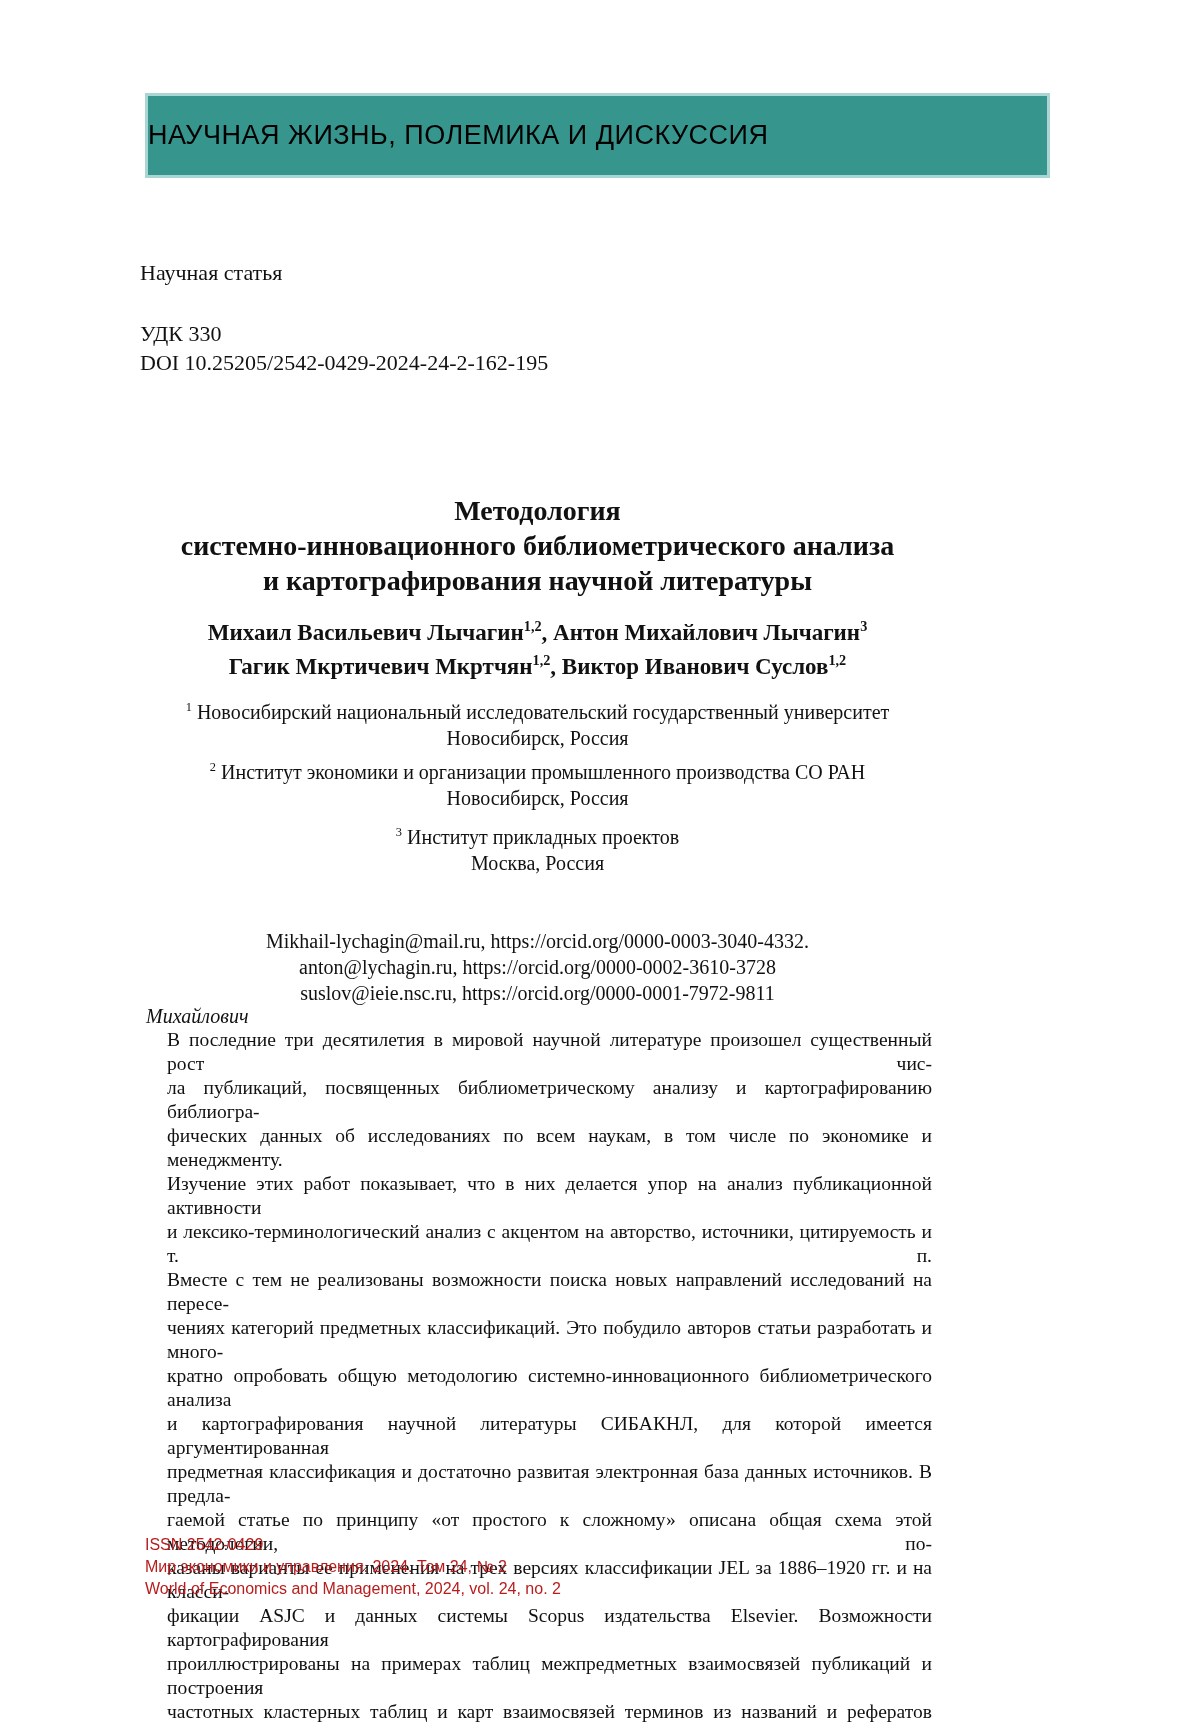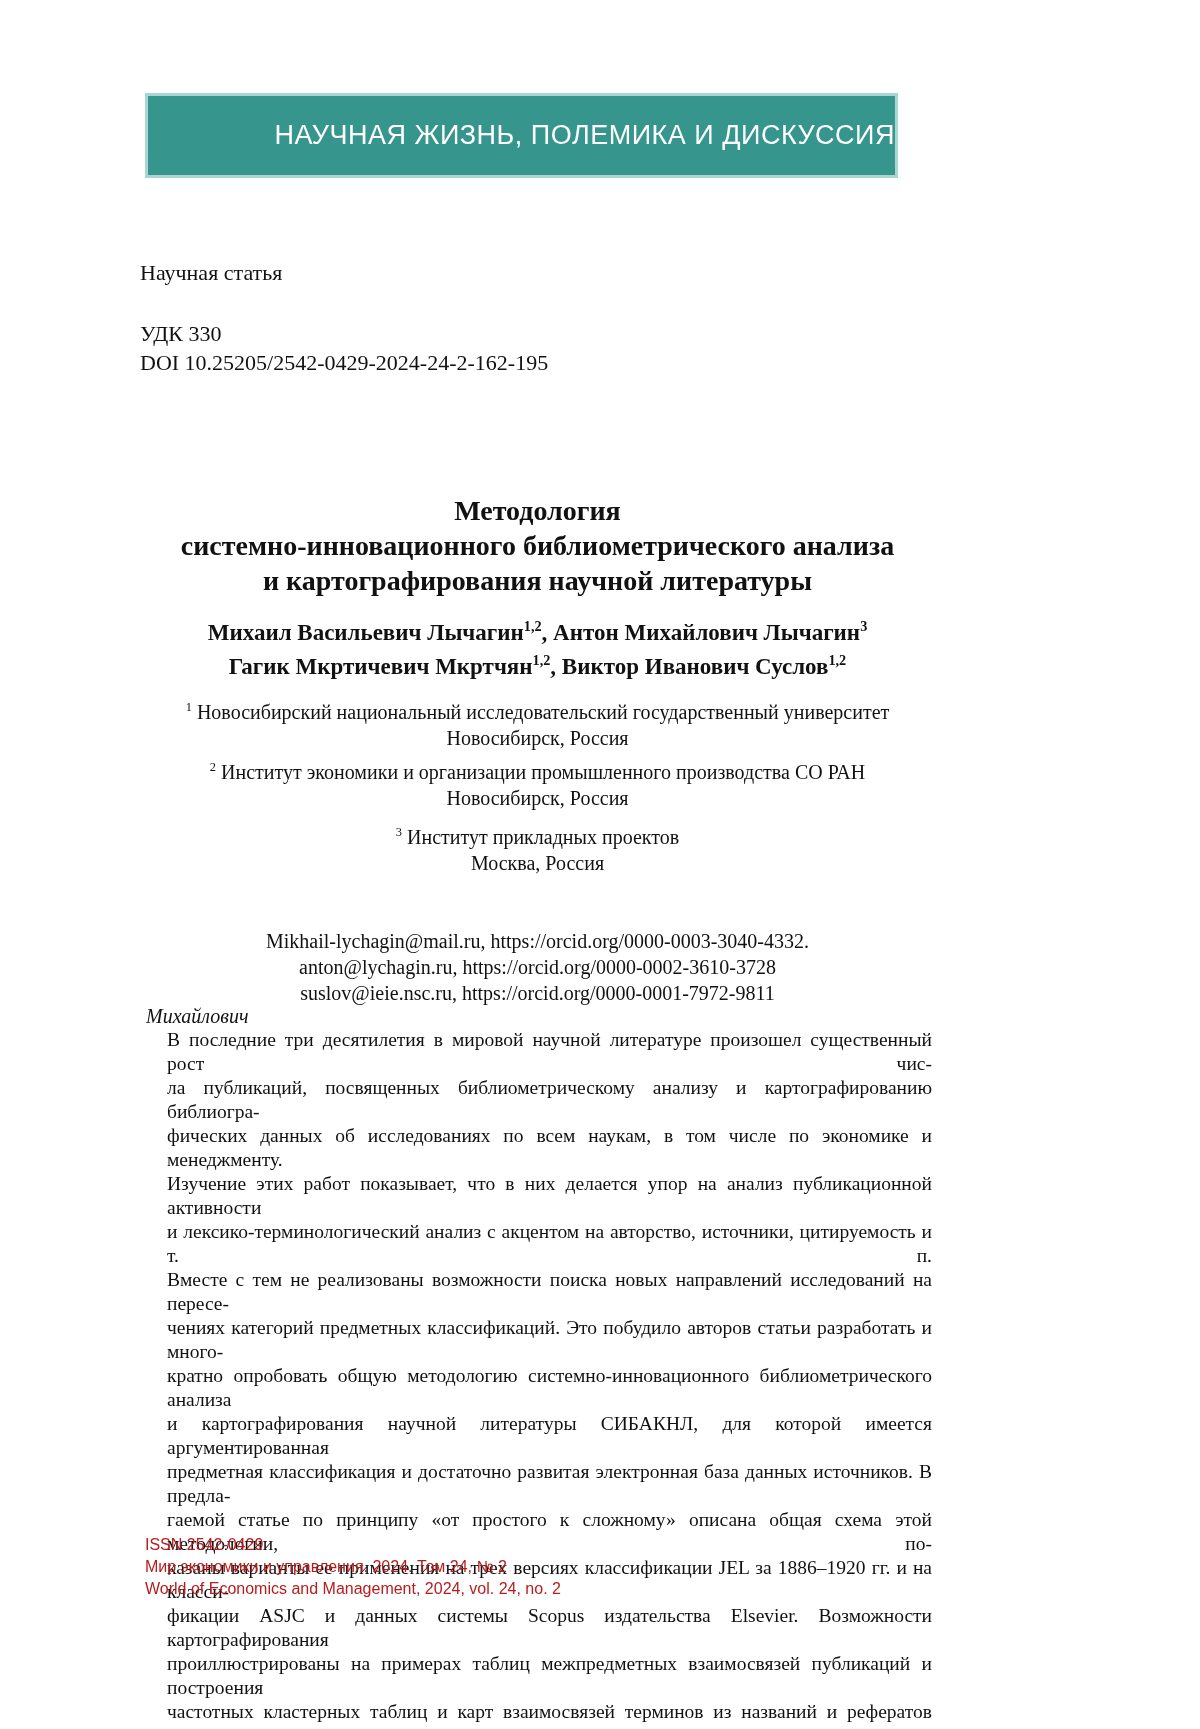--- a/index.html
+++ b/index.html
@@ -8,29 +8,29 @@
     width: 1200px;
     height: 1729px;
     background: #ffffff;
     font-family: "Liberation Serif", serif;
     color: #111111;
     overflow: hidden;
   }
   .banner {
     position: absolute;
     left: 145px; top: 93px;
-    width: 753px; height: 85px;
+    width: 905px; height: 85px;
     box-sizing: border-box;
     background: #36968E;
     border: 3px solid #a9d5d2;
-    display: flex; align-items: center; justify-content: flex-end;
+    display: flex; align-items: center; justify-content: flex-start;
     font-family: "Liberation Sans", sans-serif;
     font-size: 27px;
     letter-spacing: 0.5px;
-    color: #ffffff;
+    color: #000000;
   }
   .article-type {
     position: absolute; left: 140px; top: 260px;
     font-size: 22px;
   }
   .meta-block {
     position: absolute; left: 140px; top: 319px;
     font-size: 22px; line-height: 29px;
   }
   .title-block {

